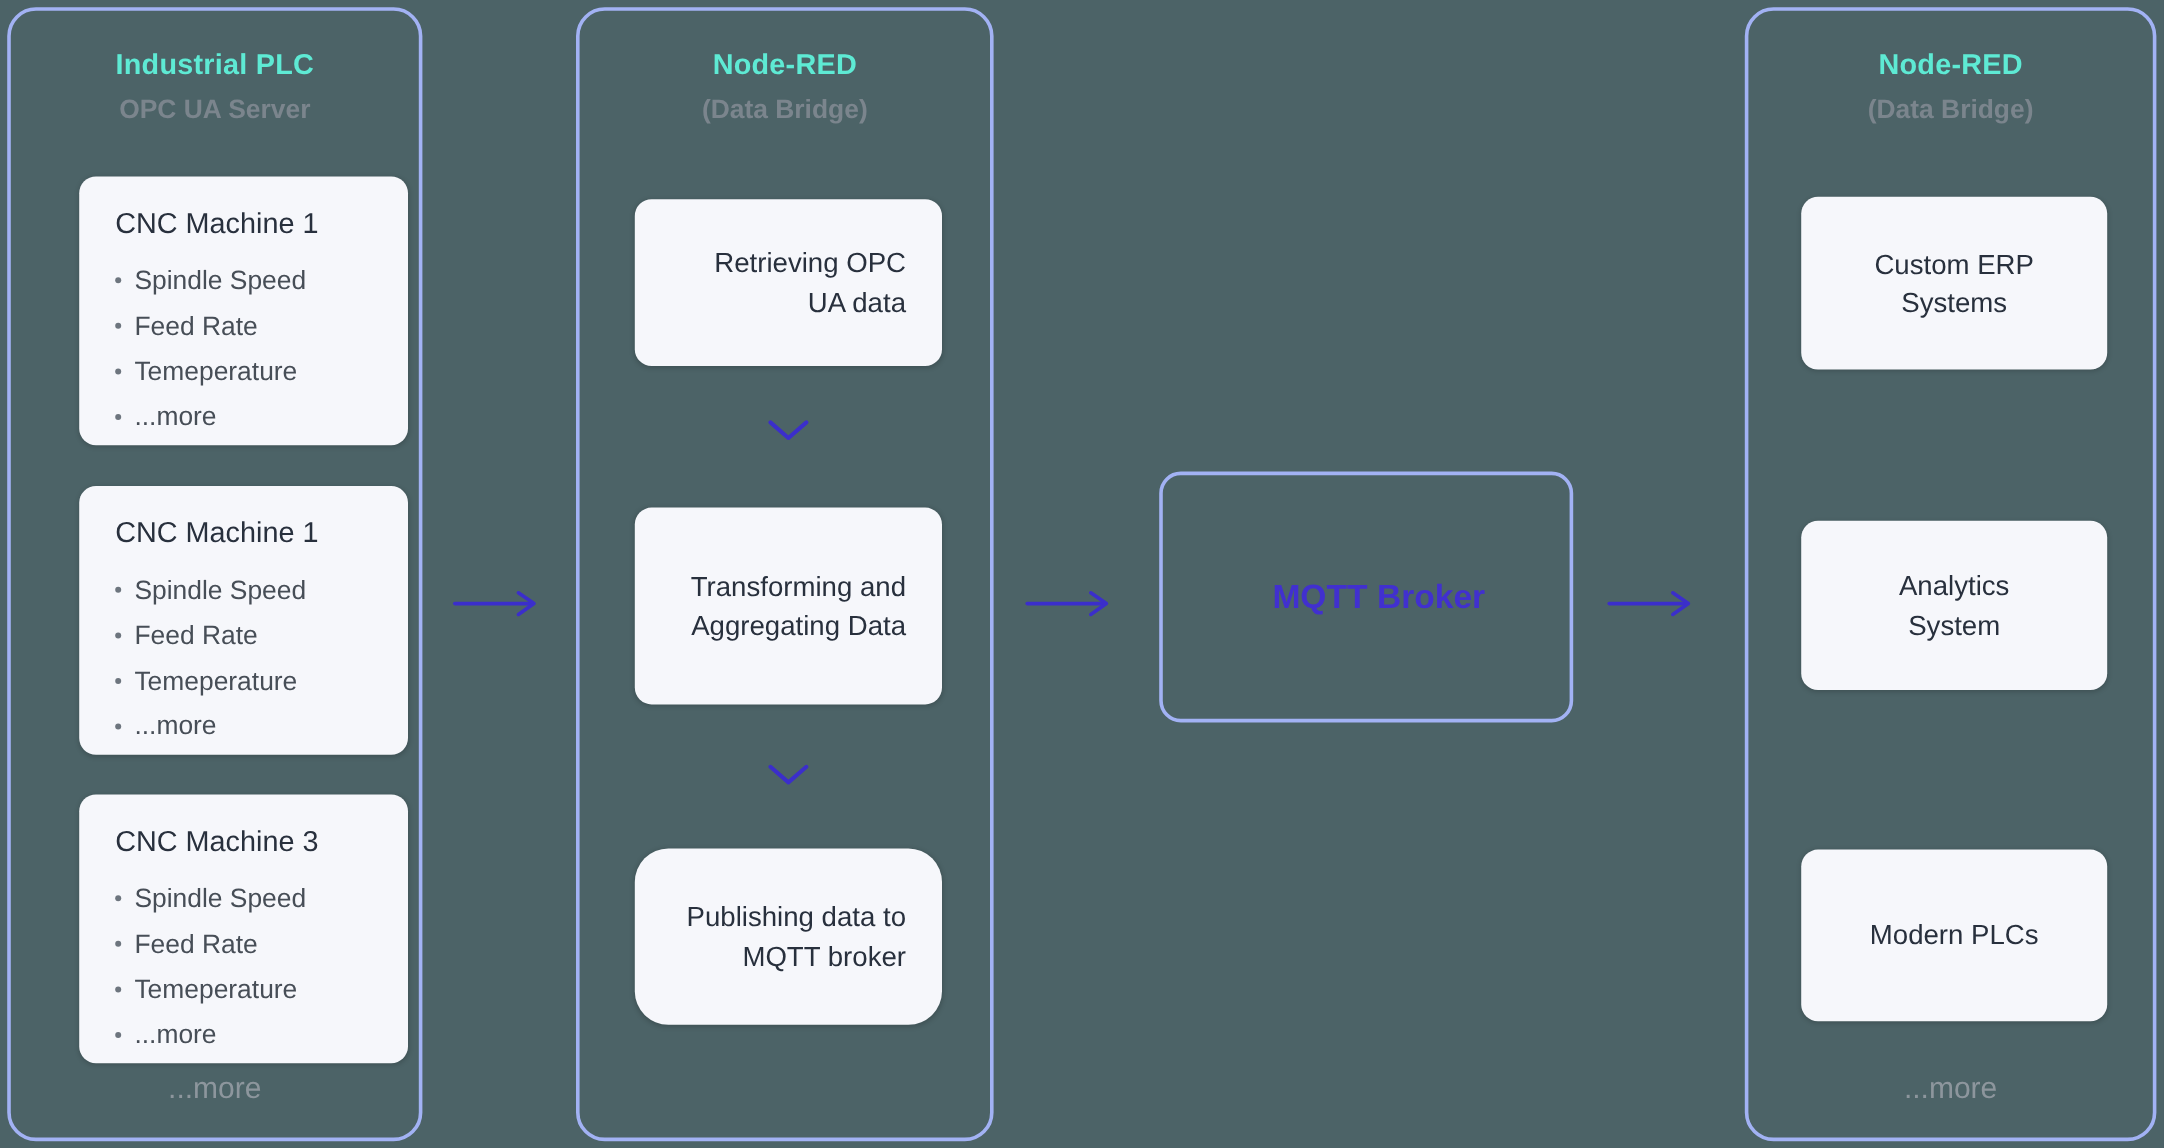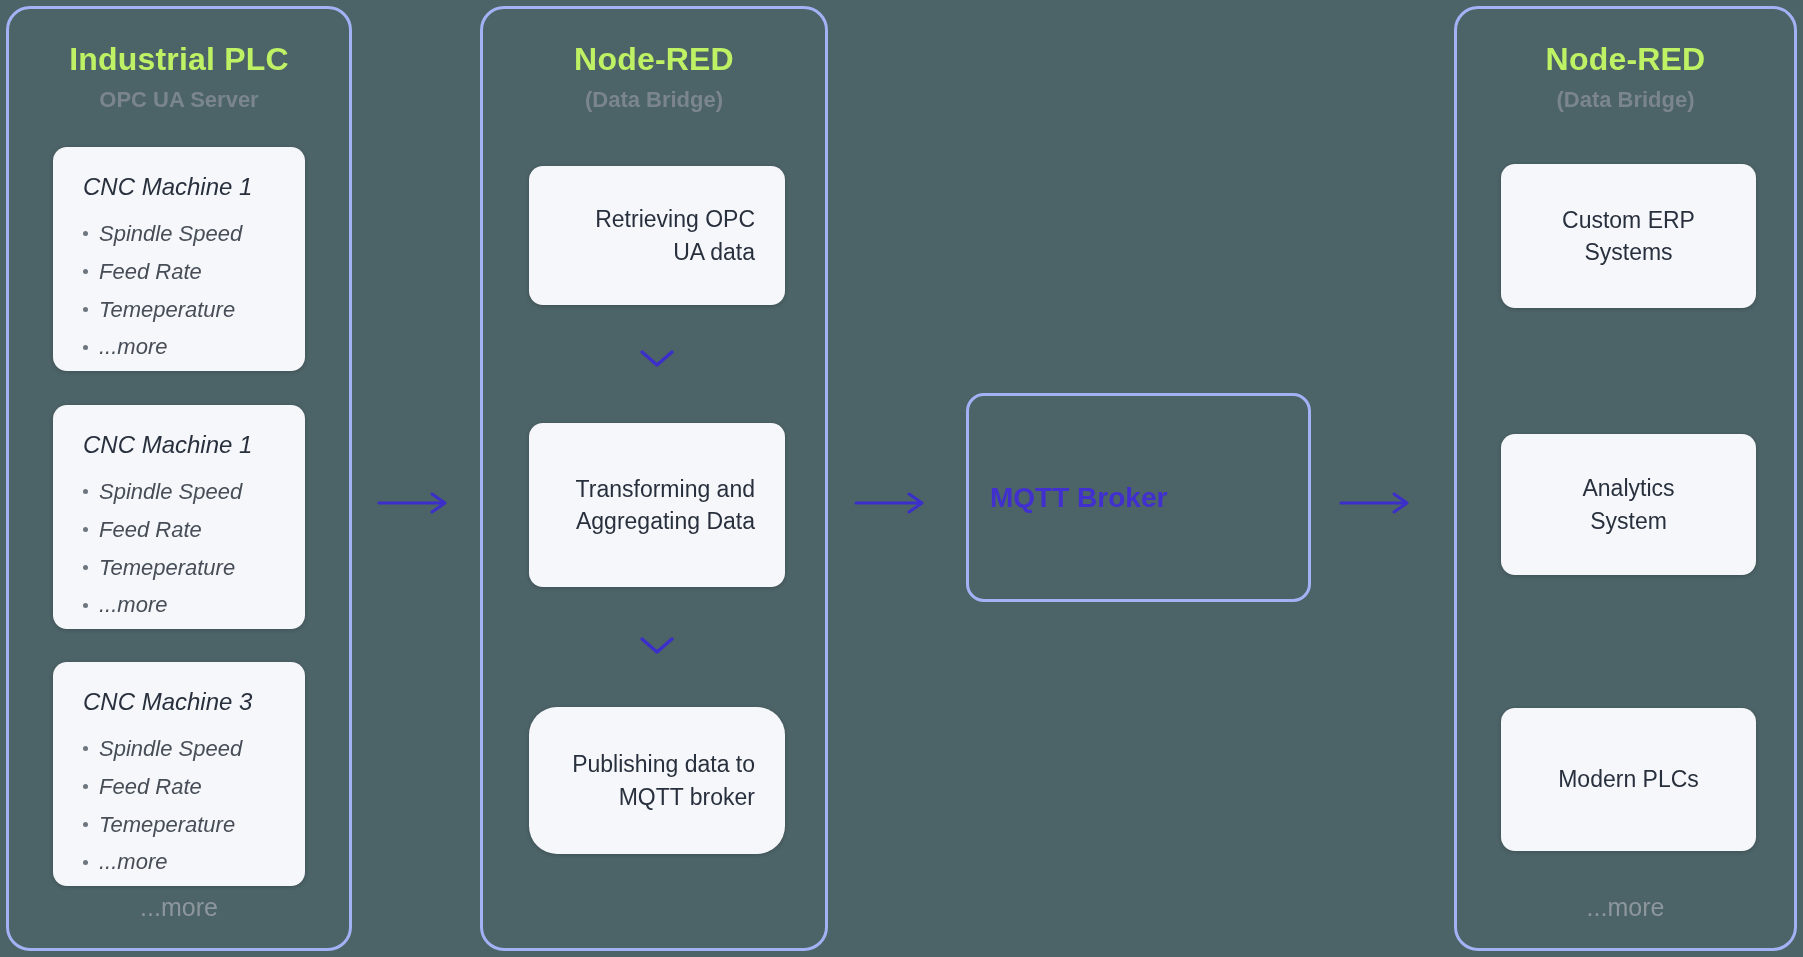--- a/index.html
+++ b/index.html
@@ -4,27 +4,27 @@
 <style>
   * { margin:0; padding:0; box-sizing:border-box; }
   html,body { background:#4c6367; font-family:"Liberation Sans", sans-serif; }
   .canvas { position:relative; width:1803px; height:957px; background:#4c6367; overflow:hidden; }
 
   .panel { position:absolute; top:6px; height:945px; border:3px solid #a2b2f4; border-radius:24px; }
   .panel-left   { left:6px;    width:346px; }
   .panel-middle { left:480px;  width:348px; }
   .panel-right  { left:1454px; width:343px; }
 
-  .panel-title { margin-top:32px; text-align:center; font-size:32px; font-weight:700; color:#bef264; letter-spacing:.2px; }
+  .panel-title { margin-top:32px; text-align:center; font-size:24px; font-weight:700; color:#5eead4; letter-spacing:.2px; }
   .panel-subtitle { margin-top:9px; text-align:center; font-size:22px; font-weight:600; color:#7b858d; }
 
   .card { position:absolute; background:#f6f7fb; border-radius:14px; box-shadow:0 1px 4px rgba(0,0,0,.18); }
 
   
-  .machine-card { left:44px; width:252px; height:224px; padding:26px 24px 18px 30px;font-style:italic; }
+  .machine-card { left:57px; width:274px; height:224px; padding:26px 24px 18px 30px; }
   .machine-title { font-size:24px; font-weight:500; color:#28303d; margin-bottom:14px; }
   .machine-card ul { list-style:none; }
   .machine-card li { display:flex; align-items:center; font-size:22px; color:#474e57; line-height:1.72; }
   .dot { width:5px; height:5px; border-radius:50%; background:#6d757e; margin-right:11px; flex:none; }
   .m1 { top:138px; } .m2 { top:396px; } .m3 { top:653px; }
 
   
   .step-card { left:46px; width:256px; display:flex; align-items:center; justify-content:center;
                text-align:right; font-size:23px; font-weight:500; color:#28303d; line-height:1.4; padding:0 30px; }
   .s1 { top:157px; height:139px; }
@@ -37,21 +37,21 @@
   
   .sys-card { left:44px; width:255px; display:flex; align-items:center; justify-content:center;
               text-align:center; font-size:23px; font-weight:500; color:#28303d; line-height:1.4; padding:0 45px; }
   .r1 { top:155px; height:144px; }
   .r2 { top:425px; height:141px; }
   .r3 { top:699px; height:143px; }
 
   .more-label { position:absolute; bottom:26px; left:0; width:100%; text-align:center; font-size:25px; color:#8d969d; }
 
   .mqtt-box { position:absolute; left:966px; top:393px; width:345px; height:209px;
-              border:3px solid #a2b2f4; border-radius:18px; display:flex; align-items:center; justify-content:flex-start;
+              border:3px solid #a2b2f4; border-radius:18px; display:flex; align-items:center; justify-content:center;
               font-size:28px; font-weight:600; color:#4130cf;padding-left:21px; }
 
   .arrow { position:absolute; width:82px; height:28px; }
   .a1 { left:376px; top:489px; }
   .a2 { left:853px; top:489px; }
   .a3 { left:1338px; top:489px; }
   .stroke { stroke:#3b2ecb; stroke-width:3; fill:none; stroke-linecap:round; stroke-linejoin:round; }
 </style>
 </head>
 <body>

